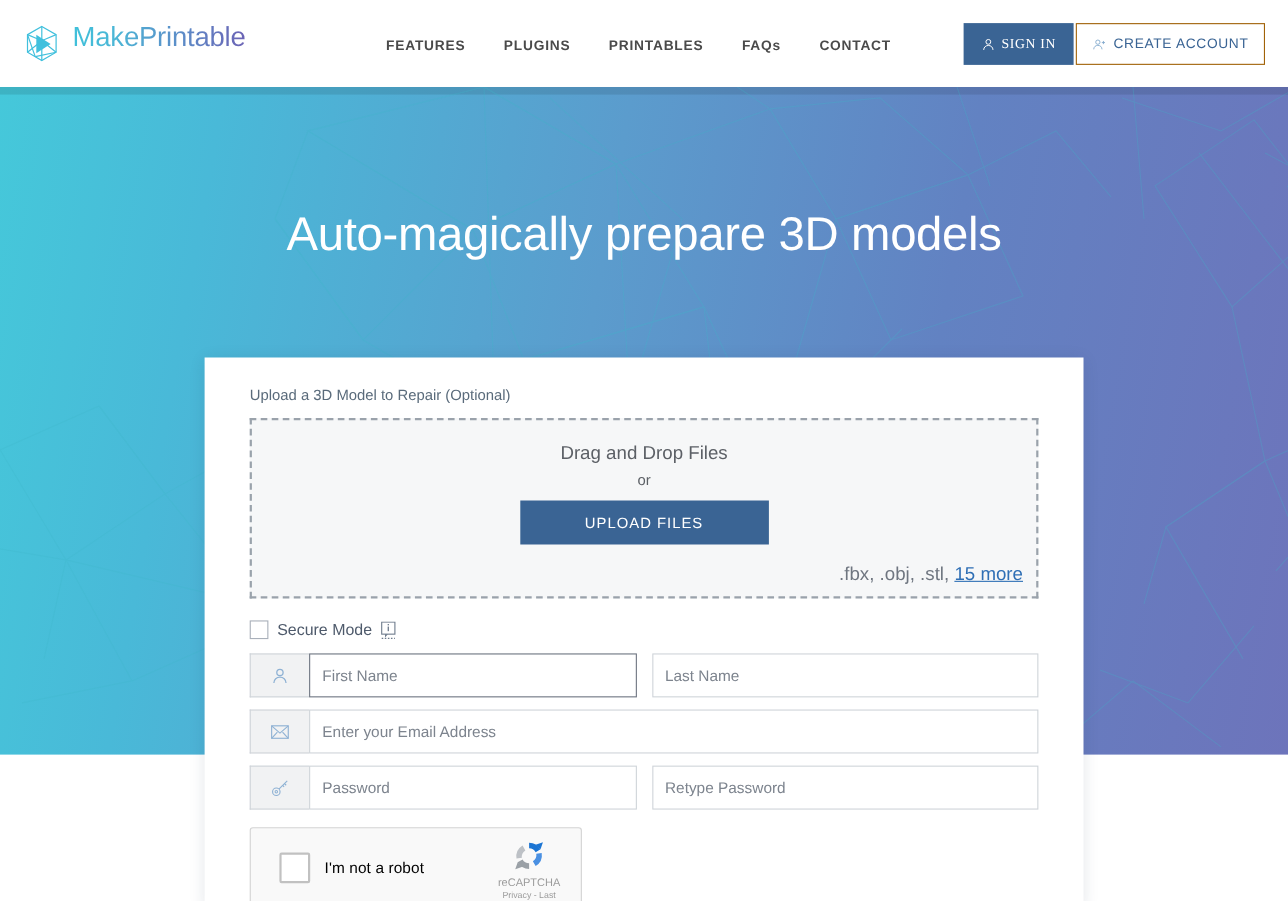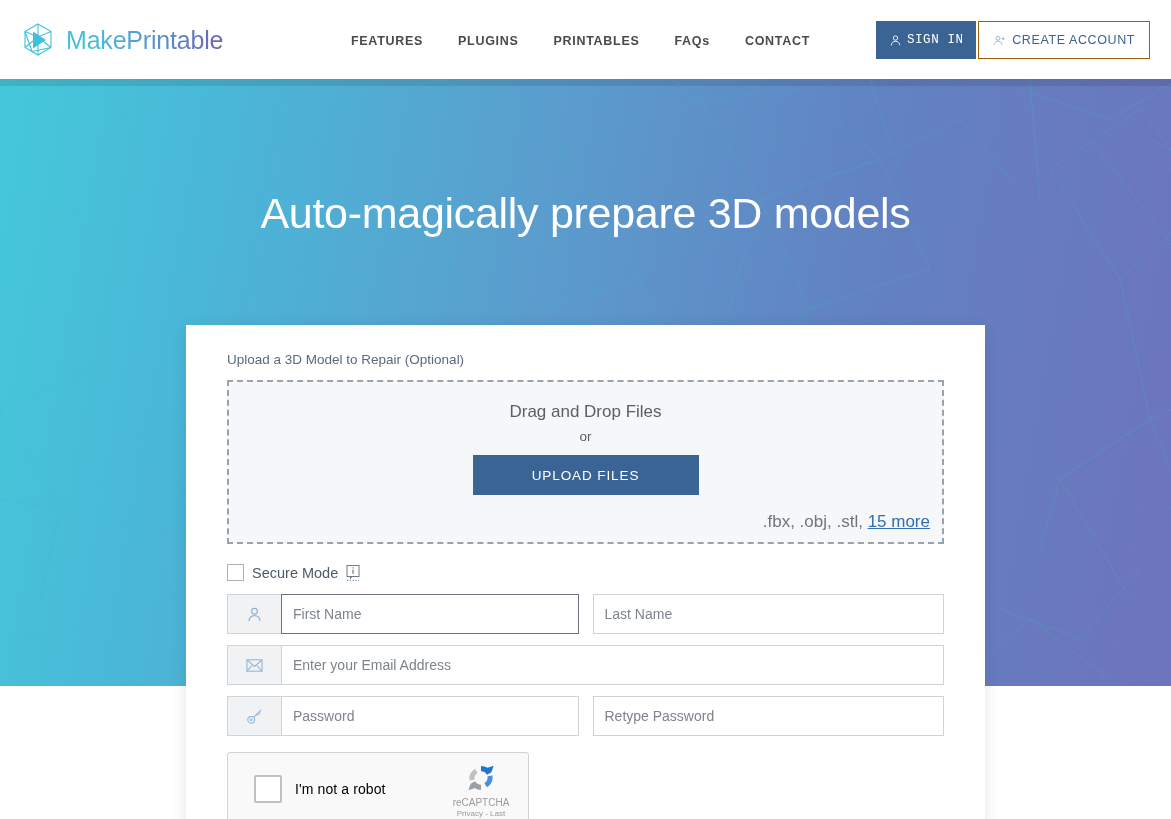--- a/index.html
+++ b/index.html
@@ -15,21 +15,21 @@
 
   
   .header {
     position: absolute; top: 0; left: 0;
     width: 1171px; height: 79px;
     background: #ffffff;
     z-index: 30;
   }
   .logo-wrap {
     position: absolute; left: 18px; top: 20px;
-    display: flex; align-items: center; gap: 8px;
+    display: flex; align-items: flex-start; gap: 8px;
   }
   .logo-icon { width: 40px; height: 40px; display: block; }
   .logo-text {
     font-size: 25px; letter-spacing: -0.2px;
     background: linear-gradient(90deg, #3fc0da 0%, #4cb6d6 25%, #5b8fc9 60%, #6b63b5 100%);
     -webkit-background-clip: text; background-clip: text;
     -webkit-text-fill-color: transparent; color: #4e92c8;
     font-weight: 400;
   }
   .nav {
@@ -43,21 +43,21 @@
     white-space: nowrap; cursor: pointer;
   }
   .nav-item:last-child { margin-right: 0; }
 
   .auth-wrap { position: absolute; right: 21px; top: 21px; display: flex; }
   .btn-signin {
     width: 100px; height: 38px;
     background: #3a6494; color: #ffffff;
     border: none; display: flex; align-items: center; justify-content: center;
     gap: 5px; font-size: 12.5px; letter-spacing: 0.6px; cursor: pointer;
-    font-family: Liberation Mono, monospace;
+    font-family: Liberation Serif, serif;
   }
   .btn-create {
     height: 38px; padding: 0 14px;
     background: #ffffff; color: #3a6494;
     border: 1px solid #a16207; display: flex; align-items: center;
     justify-content: center; gap: 6px; font-size: 12.5px;
     letter-spacing: 0.6px; cursor: pointer; margin-left: 2px;
     font-family: "Liberation Sans", sans-serif;
   }
   .ico-sm { width: 13px; height: 13px; display: block; }

